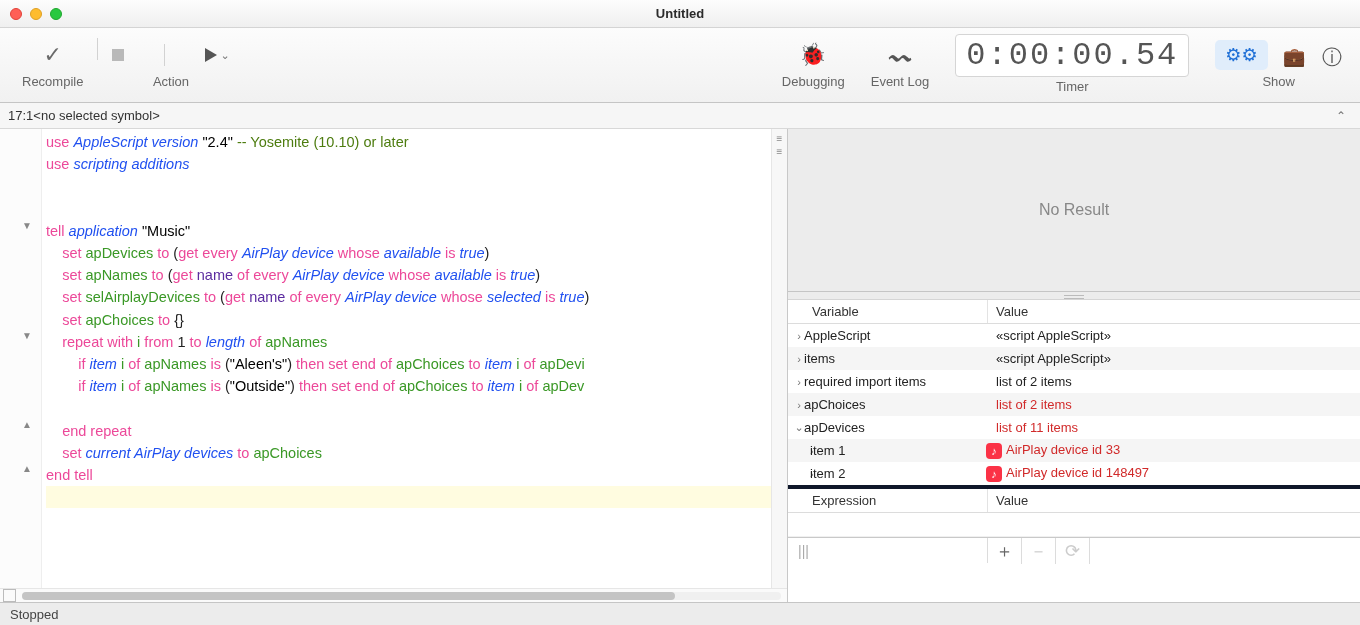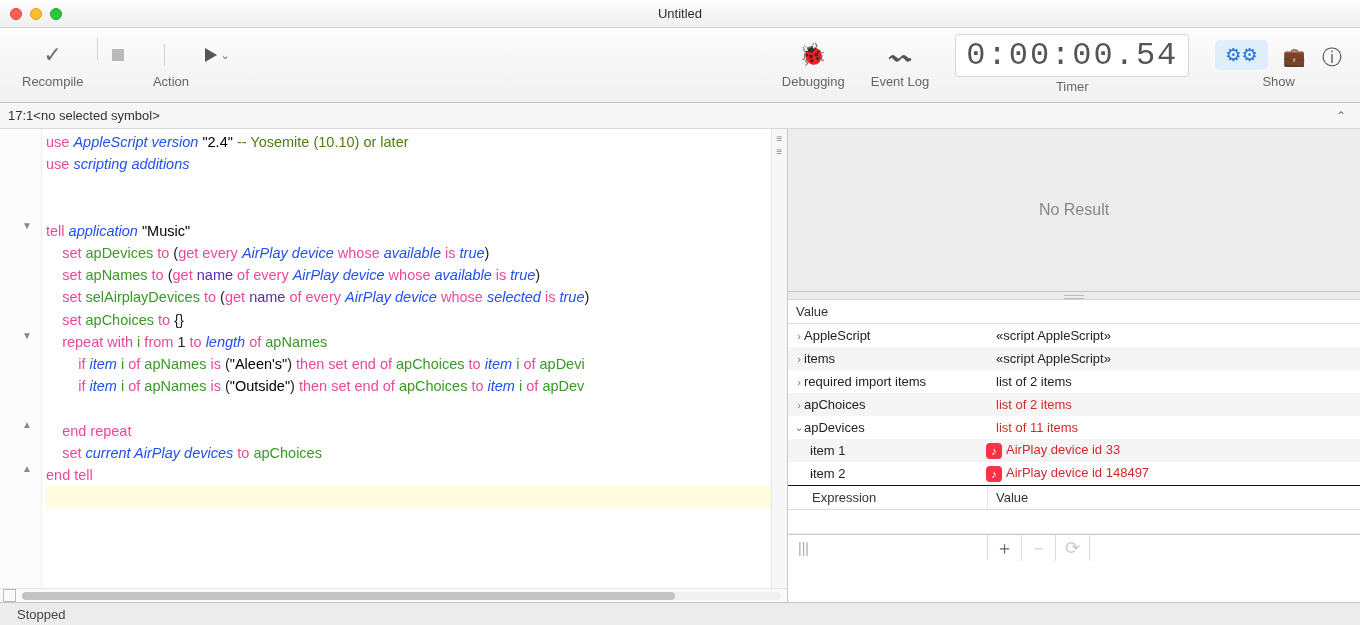--- a/index.html
+++ b/index.html
@@ -3,21 +3,21 @@
 <meta charset="utf-8">
 <style>
 * { margin:0; padding:0; box-sizing:border-box; }
 html,body { width:1360px; height:625px; font-family:-apple-system,"Helvetica Neue",Arial,sans-serif; background:#ececec; overflow:hidden; color:#222; }
 
 
 .titlebar { height:28px; display:flex; align-items:center; background:linear-gradient(#fdfdfd,#efefef); border-bottom:1px solid #d4d4d4; position:relative; }
 .traffic { display:flex; gap:8px; margin-left:10px; }
 .dot { width:12px; height:12px; border-radius:50%; }
 .red{background:#ff5f57;border:.5px solid #e24238}.yellow{background:#febc2e;border:.5px solid #dfa023}.green{background:#28c840;border:.5px solid #1fa72e}
-.win-title{position:absolute;left:0;right:0;text-align:center;font-size:13px;font-weight:400;color:#2b2b2b}
+.win-title{position:absolute;left:0;right:0;text-align:center;font-size:13px;font-weight:700;color:#2b2b2b}
 
 
 .toolbar{height:75px;display:flex;align-items:flex-start;background:linear-gradient(#fcfcfc,#f1f1f1);border-bottom:1px solid #c5c5c5;padding-top:10px}
 .tb-left{display:flex;margin-left:22px;gap:0}
 .tb-item{display:flex;flex-direction:column;align-items:center;color:#666;font-size:13px}
 .tb-icon-row{height:34px;display:flex;align-items:center;gap:26px;}
 .checkmark{font-size:22px;color:#6a6a6a}
 .stop-sq{width:12px;height:12px;background:#b9b9b9}
 .play{display:flex;align-items:center;gap:3px}
 .play-tri{width:0;height:0;border-left:12px solid #555;border-top:7px solid transparent;border-bottom:7px solid transparent}
@@ -72,29 +72,29 @@
 .colVal{padding-left:8px}
 .vrow{display:flex;height:23px;align-items:center;font-size:13px}
 .vrow.alt{background:#f5f5f5}
 .vrow .arrow{width:16px;text-align:center;color:#777;font-size:11px;padding-left:6px}
 .vrow .name{flex:0 0 184px;border-right:1px solid transparent}
 .vrow .val{padding-left:8px}
 .red-val{color:#d12a2a}
 .indent1 .arrow{padding-left:22px}
 .indent1 .name{flex:0 0 168px}
 .music-ico{display:inline-flex;width:16px;height:16px;border-radius:4px;background:#fb3246;color:#fff;font-size:11px;align-items:center;justify-content:center;margin-right:4px;vertical-align:middle}
-.expr{border-top:1px solid #0f172a}
+.expr{border-top:4px solid #0f172a}
 .blankrow{height:24px;border-bottom:1px solid #f0f0f0}
 .vtool{height:26px;border-top:1px solid #c9c9c9;display:flex;align-items:center}
 .vtool .left{width:200px;border-right:1px solid #dcdcdc;height:100%;display:flex;align-items:center;padding-left:10px;color:#aaa;font-size:14px}
 .vtool .btn{width:34px;height:26px;border-right:1px solid #dcdcdc;display:flex;align-items:center;justify-content:center;font-size:18px;color:#666}
 .vtool .btn.dis{color:#ccc}
 
 
-.status{height:23px;background:#ececec;border-top:1px solid #c5c5c5;font-size:13px;color:#444;display:flex;align-items:center;padding-left:17px}
+.status{height:23px;background:#ececec;border-top:1px solid #c5c5c5;font-size:13px;color:#444;display:flex;align-items:center;padding-left:10px}
 </style>
 </head>
 <body>
 
 <div class="titlebar">
   <div class="traffic">
     <div class="dot red"></div>
     <div class="dot yellow"></div>
     <div class="dot green"></div>
   </div>
@@ -197,20 +197,21 @@
   </div>
 
   <div class="right-col">
     <div class="result-area">
       <span>No Result</span>
     </div>
     <div class="drag-ind"></div>
 
     <div class="vars">
       <div class="vhead">
+        <div class="colV">Variable</div>
         <div class="colVal">Value</div>
       </div>
       <div id="var-rows">
           <div class="vrow">
             <span class="arrow">›</span>
             <span class="name">AppleScript</span>
             <span class="val ">«script AppleScript»</span>
           </div>
           <div class="vrow alt">
             <span class="arrow">›</span>

